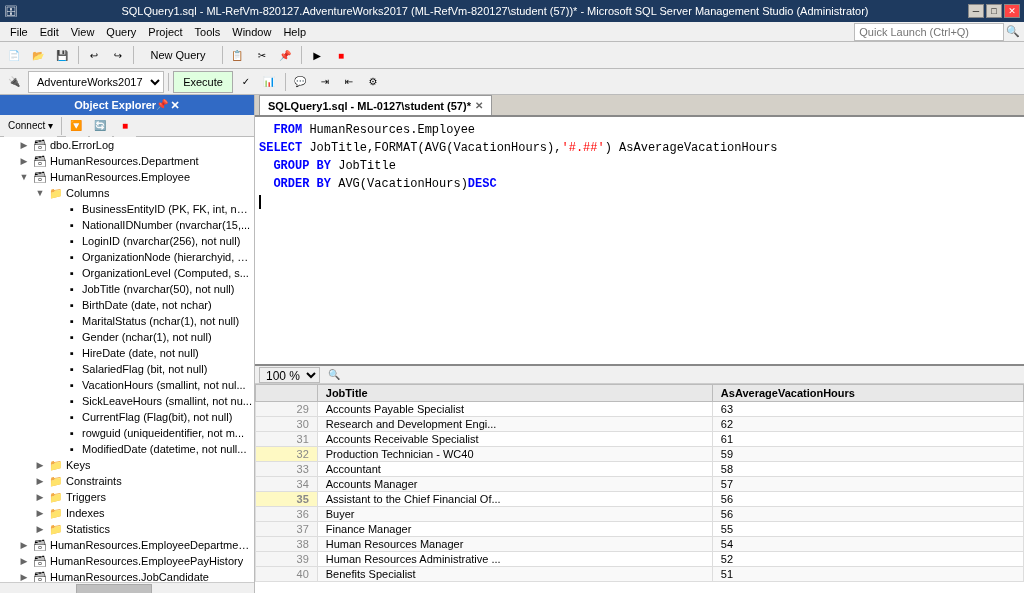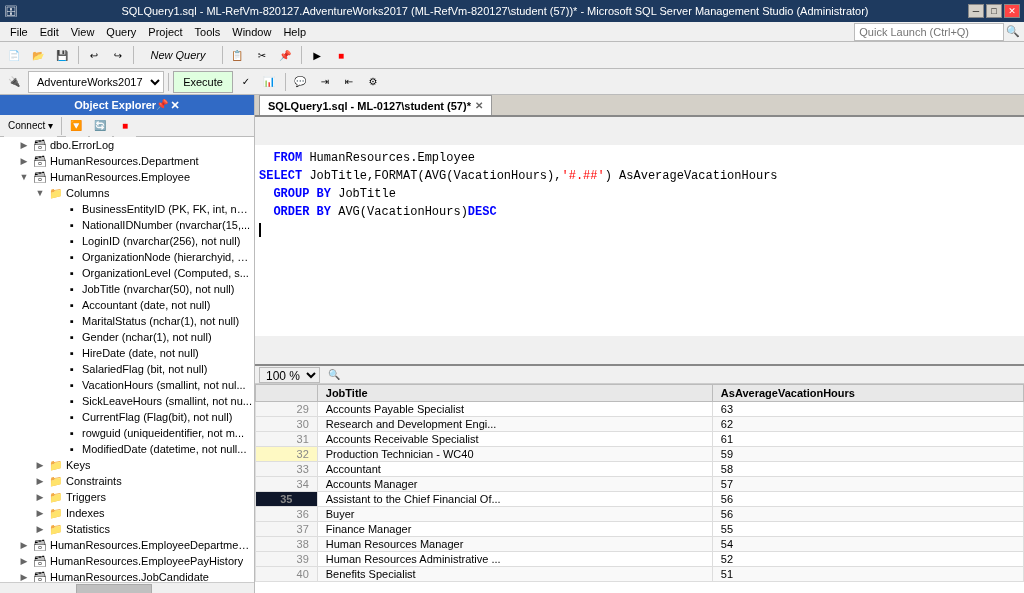--- a/index.html
+++ b/index.html
@@ -129,21 +129,20 @@
     .tree-icon { width: 16px; height: 16px; display: flex; align-items: center; justify-content: center; flex-shrink: 0; margin-right: 2px; }
     .tree-label { font-size: 11px; overflow: hidden; text-overflow: ellipsis; }
     
     
     .editor-area {
       flex: 1;
       display: flex;
       flex-direction: column;
       background: #f0f0f0;
       overflow: hidden;
-      gap: 28px;
     }
     .tab-bar {
       background: #d4d0c8;
       display: flex;
       align-items: flex-end;
       height: 22px;
       border-bottom: 2px solid #888;
       padding-left: 4px;
     }
     .tab {
@@ -280,21 +279,21 @@
 </div>
 
 <div class="toolbar-area">
   <button class="toolbar-btn" title="New">📄</button>
   <button class="toolbar-btn" title="Open">📂</button>
   <button class="toolbar-btn" title="Save">💾</button>
   <div class="toolbar-separator"></div>
   <button class="toolbar-btn" title="Undo">↩</button>
   <button class="toolbar-btn" title="Redo">↪</button>
   <div class="toolbar-separator"></div>
-  <button class="toolbar-btn" style="min-width:80px; font-size:11px;font-style:italic;">
+  <button class="toolbar-btn" style="min-width:80px; font-size:11px;">
     <span>New Query</span>
   </button>
   <div class="toolbar-separator"></div>
   <button class="toolbar-btn">📋</button>
   <button class="toolbar-btn">✂</button>
   <button class="toolbar-btn">📌</button>
   <div class="toolbar-separator"></div>
   <button class="toolbar-btn">▶</button>
   <button class="toolbar-btn" style="color:red;">■</button>
 </div>
@@ -381,21 +380,21 @@
     <span class="tree-label">OrganizationLevel (Computed, s...</span>
   </div>
           <div class="tree-item" style="padding-left: 48px;">
     <span class="tree-expand"></span>
     <span class="tree-icon">▪</span>
     <span class="tree-label">JobTitle (nvarchar(50), not null)</span>
   </div>
           <div class="tree-item" style="padding-left: 48px;">
     <span class="tree-expand"></span>
     <span class="tree-icon">▪</span>
-    <span class="tree-label">Accountant (date, not null)</span>
+    <span class="tree-label">BirthDate (date, not nchar)</span>
   </div>
           <div class="tree-item" style="padding-left: 48px;">
     <span class="tree-expand"></span>
     <span class="tree-icon">▪</span>
     <span class="tree-label">MaritalStatus (nchar(1), not null)</span>
   </div>
           <div class="tree-item" style="padding-left: 48px;">
     <span class="tree-expand"></span>
     <span class="tree-icon">▪</span>
     <span class="tree-label">Gender (nchar(1), not null)</span>
@@ -544,21 +543,21 @@
                 <td style="color: rgb(136, 136, 136); text-align: right; min-width: 30px; background: rgb(245, 245, 245);">33</td>
                 <td>Accountant</td>
                 <td>58</td>
               </tr>
               <tr>
                 <td style="color: rgb(136, 136, 136); text-align: right; min-width: 30px; background: rgb(245, 245, 245);">34</td>
                 <td>Accounts Manager</td>
                 <td>57</td>
               </tr>
               <tr>
-                <td style="color: rgb(136, 136, 136); text-align: center; min-width: 30px; background: #0f172a; font-weight: bold;">35</td>
+                <td style="color: rgb(136, 136, 136); text-align: right; min-width: 30px; background: #fef9c3; font-weight: bold;">35</td>
                 <td>Assistant to the Chief Financial Of...</td>
                 <td>56</td>
               </tr>
               <tr>
                 <td style="color: rgb(136, 136, 136); text-align: right; min-width: 30px; background: rgb(245, 245, 245);">36</td>
                 <td>Buyer</td>
                 <td>56</td>
               </tr>
               <tr>
                 <td style="color: rgb(136, 136, 136); text-align: right; min-width: 30px; background: rgb(245, 245, 245);">37</td>

